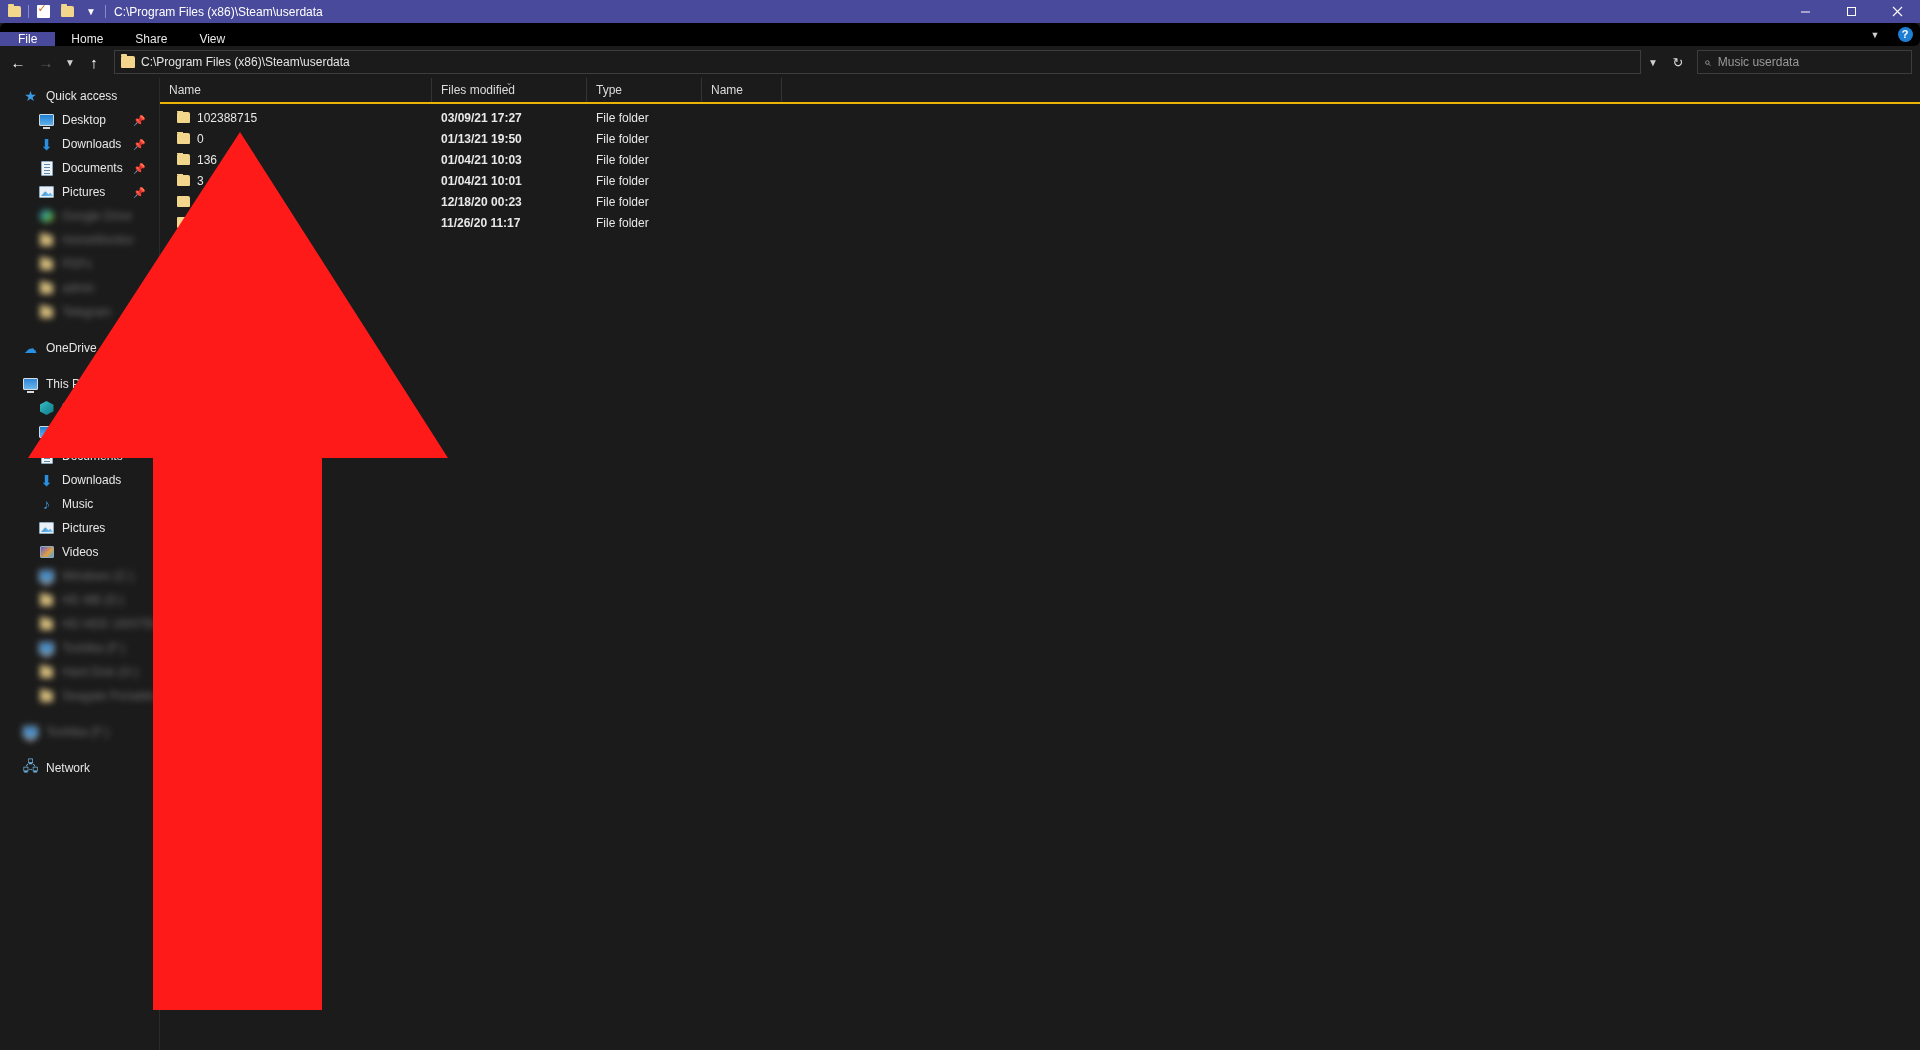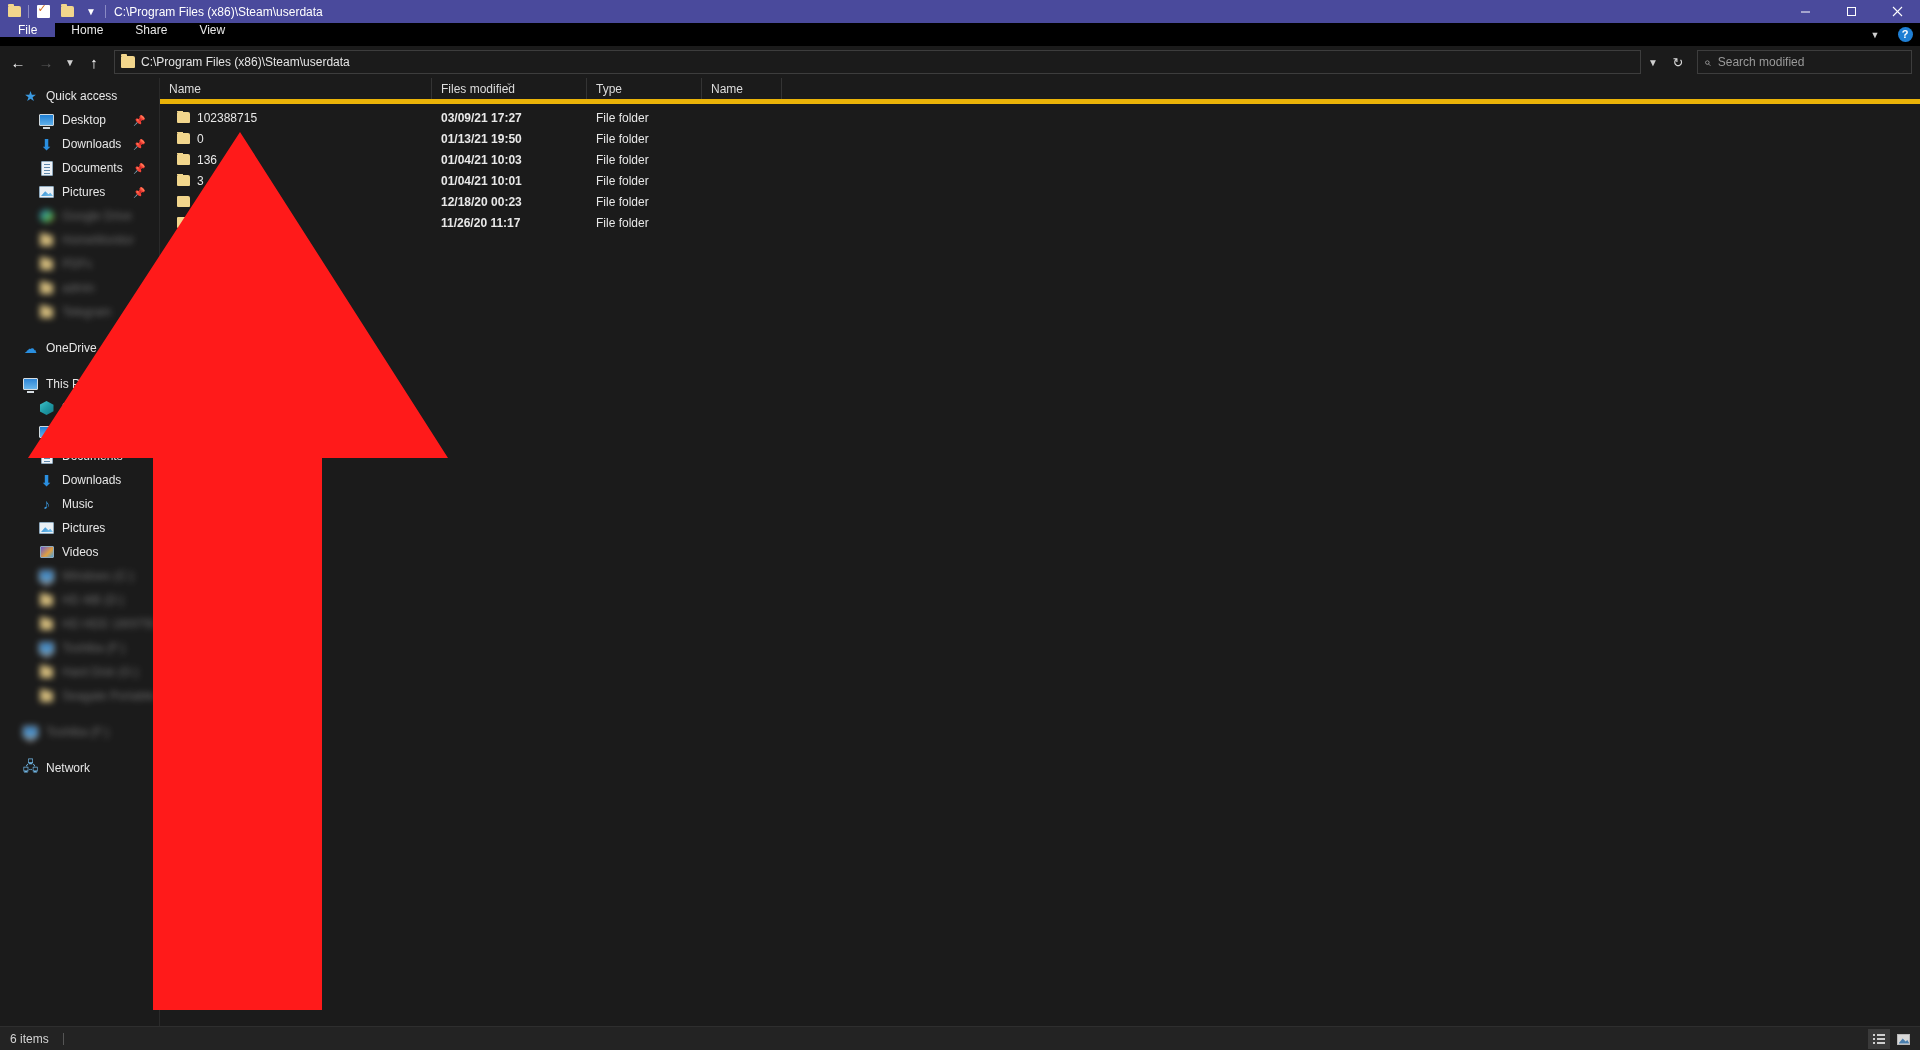--- a/index.html
+++ b/index.html
@@ -65,22 +65,23 @@
     width: 46px; height: 23px;
     display: flex; align-items: center; justify-content: center;
     color: #fff; font-size: 11px;
   }
   .wc svg { display: block; }
 
   
   .ribbon {
     height: 23px; min-height: 23px;
     background: #000000;
-    display: flex; align-items: flex-start;
+    display: flex; align-items: flex-end;
     position: relative;
+    border-radius: 6px;
   }
   .tab {
     padding: 0 16px;
     display: flex; align-items: center;
     color: #e8e8e8; font-size: 12px;
     white-space: nowrap;
   }
   .tab-file {
     background: #4a4a9c; color: #ffffff;
     padding: 0 18px;
@@ -251,21 +252,21 @@
   .ico-network { color: #6fb3e0; font-size: 14px; }
 
   
   .listpane {
     flex: 1; display: flex; flex-direction: column; min-width: 0;
     background: #1b1b1b;
   }
   .colhead {
     height: 26px; min-height: 26px;
     display: flex; align-items: stretch;
-    border-bottom: 5px solid #eab308;
+    border-bottom: 2px solid #eab308;
     position: relative;
   }
   .col {
     display: flex; align-items: center;
     color: #dcdcdc; font-size: 12px;
     padding-left: 9px;
     border-right: 1px solid #343434;
     position: relative;
     white-space: nowrap;
   }
@@ -401,21 +402,21 @@
 
     <div class="address">
       <div class="addr-icon"></div>
       <div class="addr-text">C:\Program Files (x86)\Steam\userdata</div>
     </div>
     <div class="addr-drop">▼</div>
     <div class="refresh">↻</div>
 
     <div class="searchbox">
       <div class="search-ico">⌕</div>
-      <div class="search-ph">Search modified</div>
+      <div class="search-ph">Music userdata</div>
     </div>
   </div>
 
   <div class="body">
 
     <div class="navpane">
 
       <div class="nav-item">
         <span class="ni-ico">
             <span class="ico-star">★</span>
@@ -679,37 +680,18 @@
           <div class="cell c-date">11/26/20 11:17</div>
           <div class="cell c-type">File folder</div>
           <div class="cell c-size"></div>
         </div>
 
       </div>
     </div>
 
   </div>
 
-  <div class="statusbar">
-    <div class="status-text">6 items</div>
-    <div class="status-sep"></div>
-    <div class="view-btns">
-      <div class="vb active">
-        <div class="vb-details">
-          <span></span>
-            <span></span>
-            <span></span>
-            <span></span>
-            <span></span>
-            <span></span>
-        </div>
-      </div>
-      <div class="vb">
-        <div class="vb-icons"></div>
-      </div>
-    </div>
-  </div>
 
   <svg class="arrow-overlay" viewBox="0 0 1920 1050" preserveAspectRatio="none">
     <polygon fill="#FF1A1A" points="240,132 448,458 322,458 322,1010 153,1010 153,458 28,458"></polygon>
   </svg>
 
 </div>
 
 </body></html>

